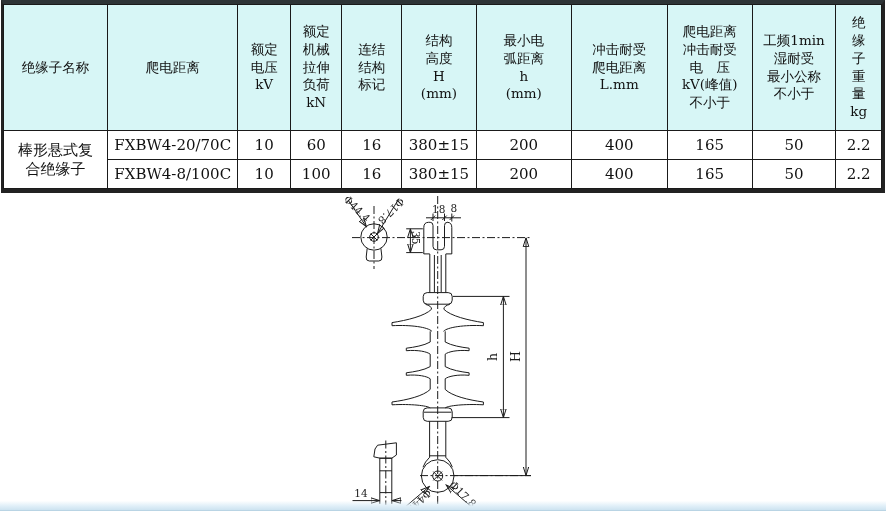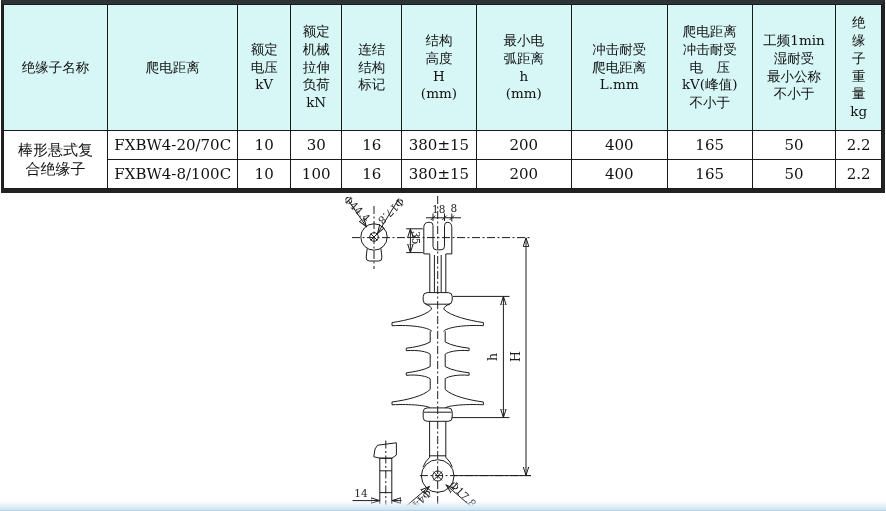--- a/index.html
+++ b/index.html
@@ -96,21 +96,21 @@
 量
 kg</th>
         </tr>
       </thead>
       <tbody>
         <tr class="data-row">
           <td rowspan="2">棒形悬式复
 合绝缘子</td>
           <td>FXBW4-20/70C</td>
           <td>10</td>
-          <td>30</td>
+          <td>60</td>
           <td>16</td>
           <td>380±15</td>
           <td>200</td>
           <td>400</td>
           <td>165</td>
           <td>50</td>
           <td>2.2</td>
         </tr>
         <tr class="data-row">
           <td>FXBW4-8/100C</td>

